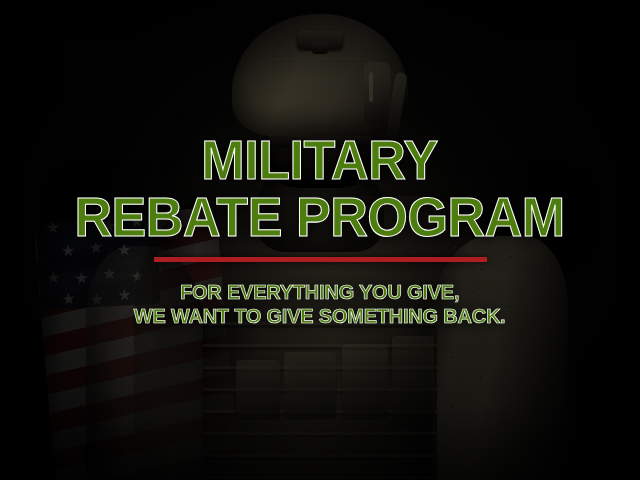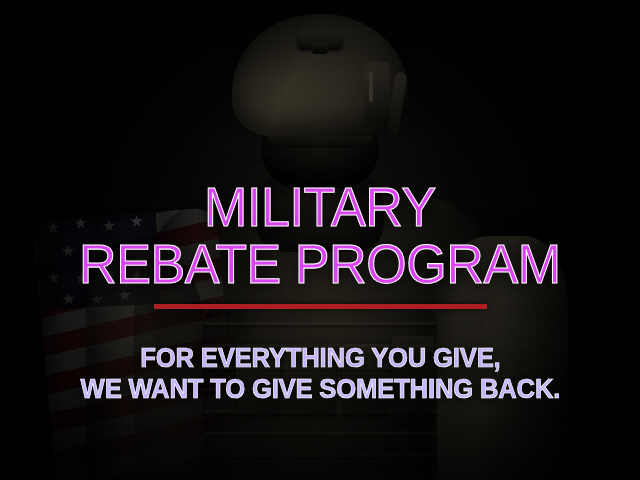--- a/index.html
+++ b/index.html
@@ -259,26 +259,25 @@
 
   
   .overlay {
     position:absolute; inset:0;
     display:flex; flex-direction:column;
     align-items:center; justify-content:flex-start;
     text-align:center;
   }
 
   .headline {
-    color:#d946ef;
-    font-weight:normal;
+    color:#4d7c0f;
+    font-weight:bold;
     letter-spacing:-0.5px;
     line-height:0.94;
     text-shadow:0 2px 14px rgba(0,0,0,0.85), 0 0 34px rgba(0,0,0,0.6);
-    margin-top:47px;
     -webkit-text-stroke:1.1px #ffffff;
   }
   .headline .l1 {
     display:block;
     font-size:56px;
     transform:scaleX(0.93);
     margin-top:134px;
   }
   .headline .l2 {
     display:block;
@@ -288,26 +287,26 @@
   }
 
   .rule {
     width:333px; height:5px;
     background:#b01f24;
     margin-top:14px;
     box-shadow:0 0 6px rgba(0,0,0,0.7);
   }
 
   .subhead {
-    color:#c4b5fd;
+    color:#4d7c0f;
     font-weight:bold;
-    font-size:27px;
+    font-size:21px;
     line-height:1.14;
     letter-spacing:-0.2px;
-    margin-top:34px;
+    margin-top:18px;
     text-shadow:0 2px 12px rgba(0,0,0,0.85), 0 0 28px rgba(0,0,0,0.55);
     -webkit-text-stroke:0.7px #ffffff;
   }
   .subhead span {
     display:block;
     transform:scaleX(0.95);
   }
 </style>
 </head>
 <body>

